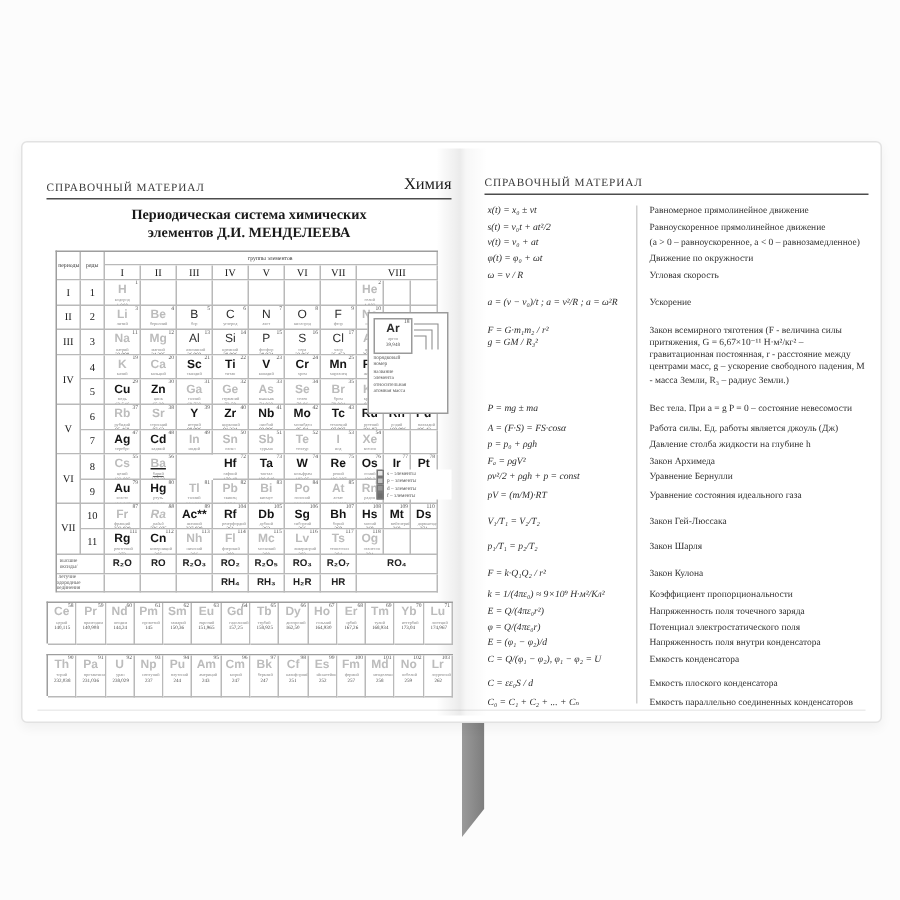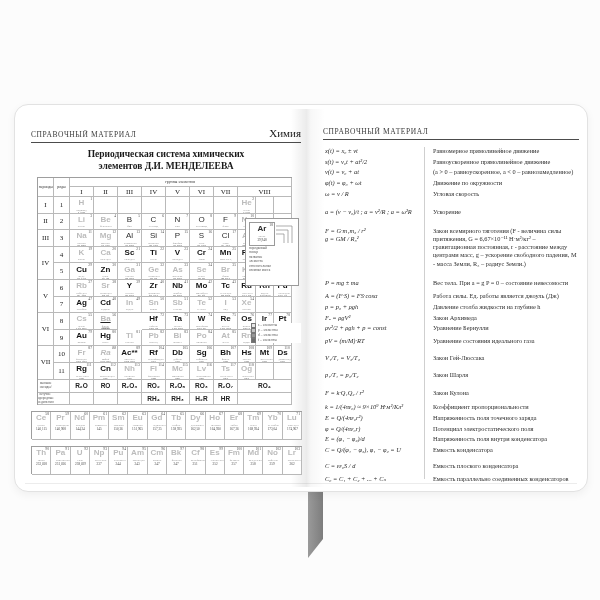--- a/index.html
+++ b/index.html
@@ -1,22 +1,22 @@
 <!DOCTYPE html>
 <html><head>
 <meta charset="utf-8">
 <style>
   html,body{margin:0;padding:0;}
   body{width:600px;height:600px;background:#fcfcfc;position:relative;overflow:hidden;
        font-family:"Liberation Serif","DejaVu Serif",serif;color:#222;}
   .ribbon{position:absolute;left:308px;top:472px;width:15px;height:86px;z-index:1;
           background:linear-gradient(90deg,#9a9a9a,#7d7d7d);
           clip-path:polygon(0 0,100% 0,100% 78%,0 100%);}
-  .cover{position:absolute;left:14px;top:104px;width:572px;height:386px;background:#fff;
-         border:1px solid #e2e2e2;border-radius:14px;z-index:2;
+  .cover{position:absolute;left:14px;top:94px;width:572px;height:386px;background:#fff;
+         border:1px solid #e2e2e2;border-radius:4px;z-index:2;
          box-shadow:0 3px 8px rgba(0,0,0,0.05);}
   .sheet-edge{position:absolute;left:10px;right:10px;bottom:7px;height:1px;background:#ececec;}
   .spine{position:absolute;left:276px;top:4px;width:34px;height:378px;
          background:linear-gradient(90deg,rgba(0,0,0,0) 0%,rgba(0,0,0,0.08) 46%,rgba(0,0,0,0.03) 58%,rgba(0,0,0,0) 100%);}
   .page{position:absolute;top:0;height:100%;}
   .page-l{left:16px;width:270px;}
   .page-r{left:308px;width:256px;}
   .phead{position:absolute;left:0;right:0;top:22px;border-bottom:1px solid #4c4c4c;
          padding-bottom:3px;display:flex;justify-content:space-between;align-items:flex-end;}
   .phead .lab{font-size:7.5px;letter-spacing:0.6px;color:#3a3a3a;}

